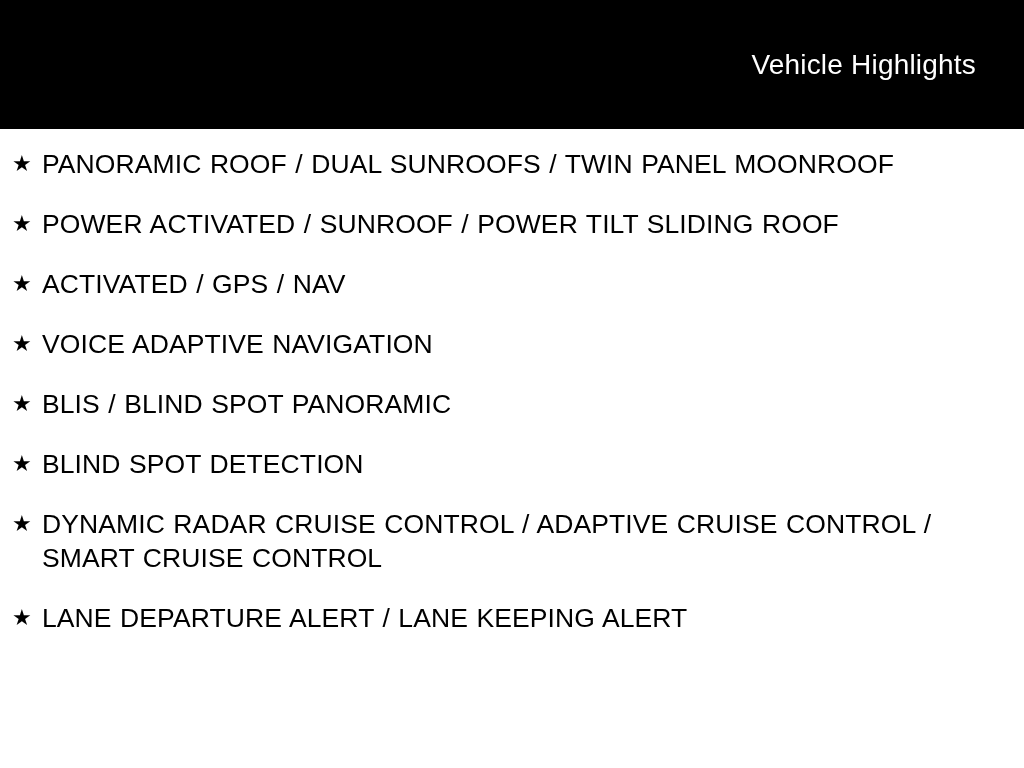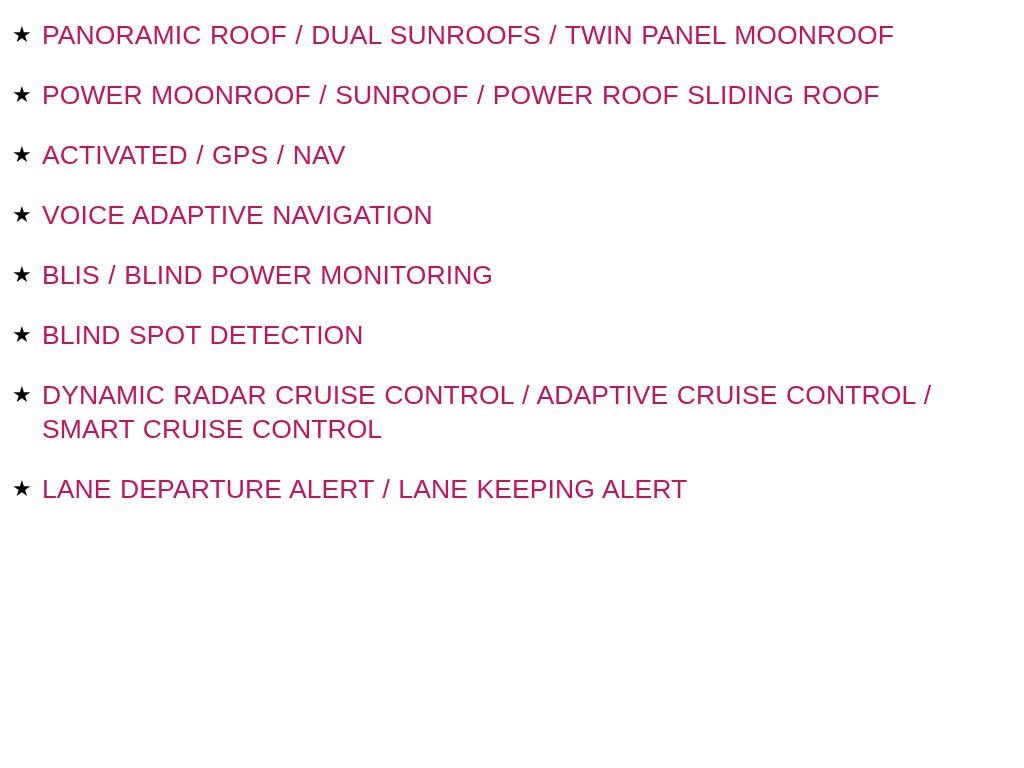--- a/index.html
+++ b/index.html
@@ -51,58 +51,61 @@
   .bullet-star {
     flex: 0 0 auto;
     width: 30px;
     color: #000000;
     font-size: 22px;
     line-height: 34px;
     text-align: left;
   }
   .item-text {
     flex: 1 1 auto;
-    color: #be185d;
+    color: #000000;
     font-size: 26.5px;
     line-height: 34px;
     letter-spacing: 0.1px;
     word-spacing: 1px;
   }
 </style>
 </head>
 <body>
 
 <div class="page">
 
+  <div class="header-bar">
+    <div class="header-title">Vehicle Highlights</div>
+  </div>
 
   <ul class="highlights-list">
 
     <li class="highlight-item">
       <span class="bullet-star">★</span>
       <span class="item-text">PANORAMIC ROOF / DUAL SUNROOFS / TWIN PANEL MOONROOF</span>
     </li>
 
     <li class="highlight-item">
       <span class="bullet-star">★</span>
-      <span class="item-text">POWER MOONROOF / SUNROOF / POWER ROOF SLIDING ROOF</span>
+      <span class="item-text">POWER ACTIVATED / SUNROOF / POWER TILT SLIDING ROOF</span>
     </li>
 
     <li class="highlight-item">
       <span class="bullet-star">★</span>
       <span class="item-text">ACTIVATED / GPS / NAV</span>
     </li>
 
     <li class="highlight-item">
       <span class="bullet-star">★</span>
       <span class="item-text">VOICE ADAPTIVE NAVIGATION</span>
     </li>
 
     <li class="highlight-item">
       <span class="bullet-star">★</span>
-      <span class="item-text">BLIS / BLIND POWER MONITORING</span>
+      <span class="item-text">BLIS / BLIND SPOT PANORAMIC</span>
     </li>
 
     <li class="highlight-item">
       <span class="bullet-star">★</span>
       <span class="item-text">BLIND SPOT DETECTION</span>
     </li>
 
     <li class="highlight-item">
       <span class="bullet-star">★</span>
       <span class="item-text">DYNAMIC RADAR CRUISE CONTROL / ADAPTIVE CRUISE CONTROL / SMART CRUISE CONTROL</span>

